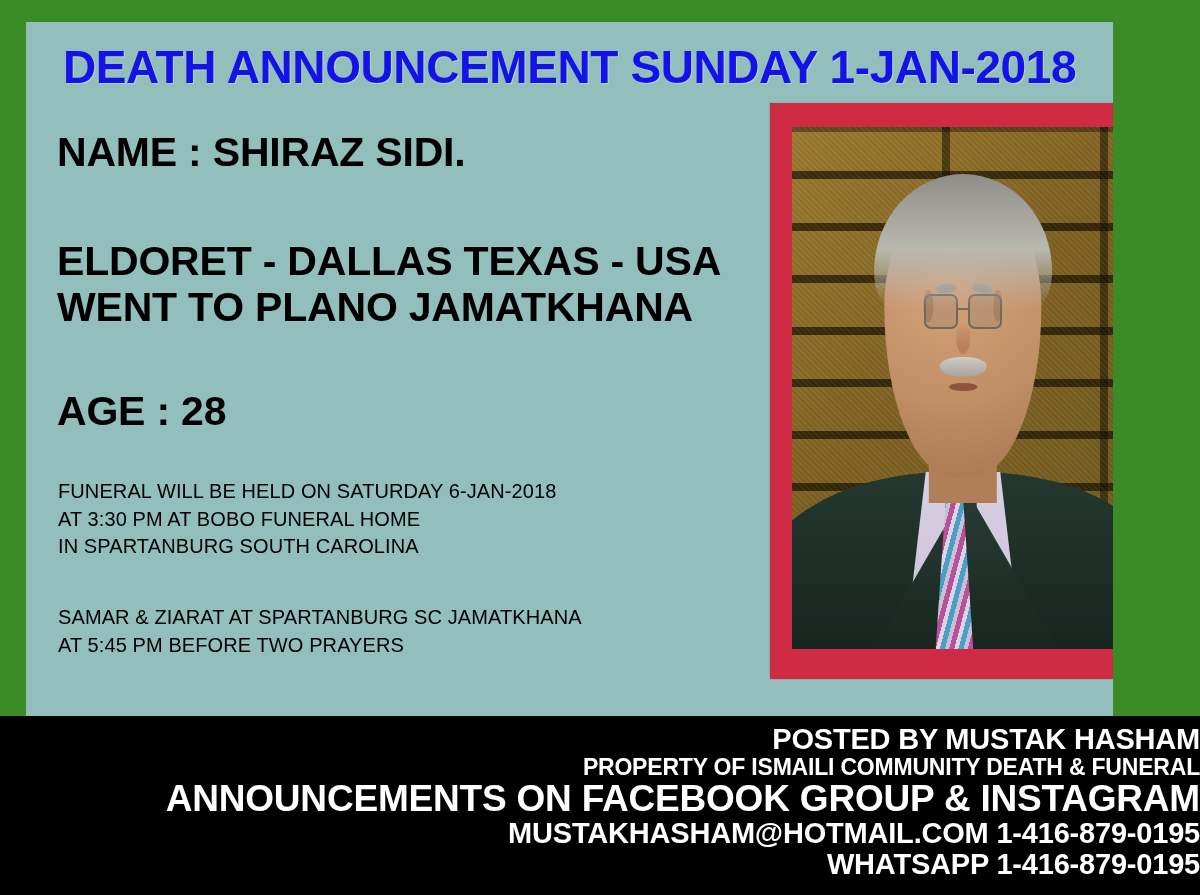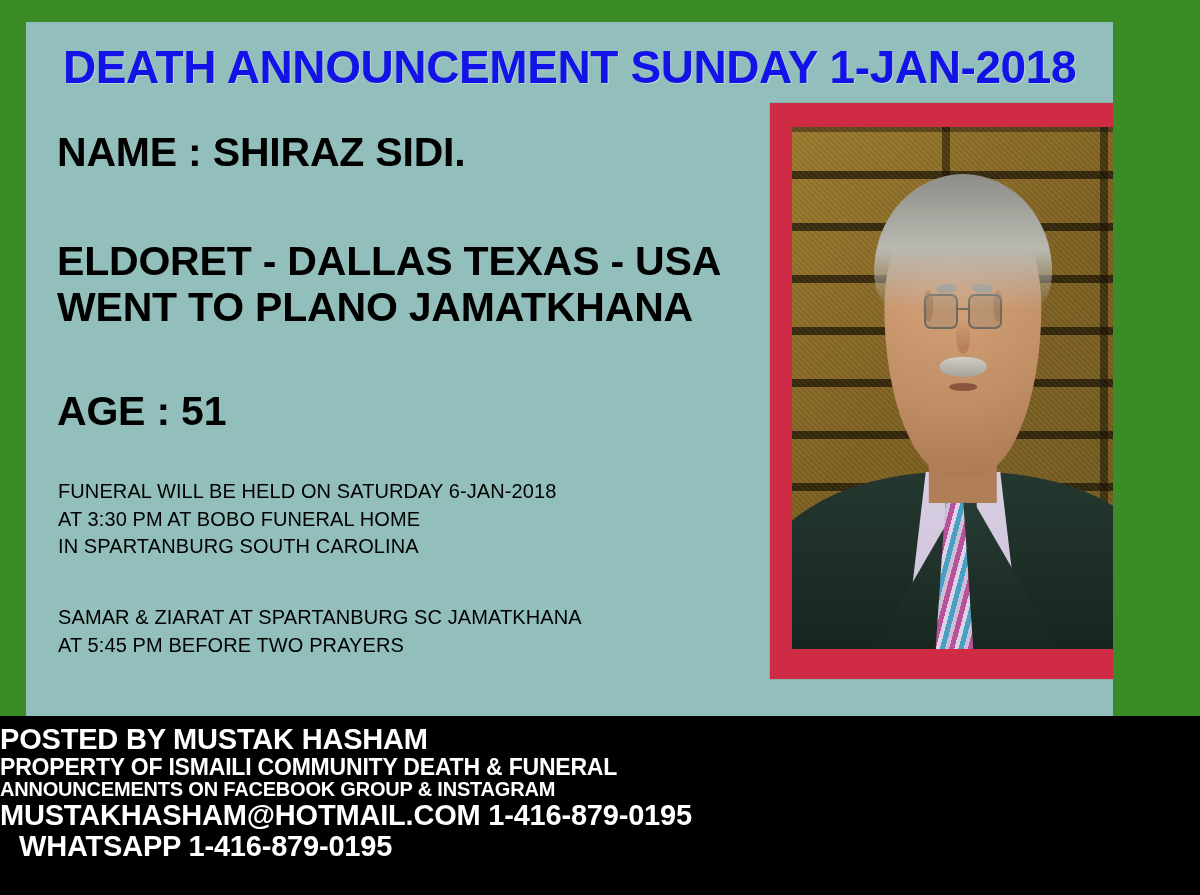--- a/index.html
+++ b/index.html
@@ -270,52 +270,52 @@
 
   
   #footer {
     position: absolute;
     left: 0;
     top: 716px;
     width: 1200px;
     height: 179px;
     background: #000000;
     color: #ffffff;
-    text-align: left;
+    text-align: right;
     padding-top: 6px;
     box-sizing: border-box;
   }
   .f-line {
     font-weight: bold;
     line-height: 1.06;
     white-space: nowrap;
     letter-spacing: -0.2px;
   }
   .f1 { font-size: 29px; margin-top: 2px; }
   .f2 { font-size: 23px; }
-  .f3 { font-size: 20px; }
+  .f3 { font-size: 37px; }
   .f4 { font-size: 29px; }
   .f5 { font-size: 29px; padding-left: 19px; }
 </style>
 </head>
 <body>
 
 <div id="poster">
 
   <div id="card">
 
     <div class="headline">DEATH  ANNOUNCEMENT SUNDAY 1-JAN-2018</div>
 
     <div class="big-line name-line">NAME : SHIRAZ SIDI.</div>
 
     <div class="big-line place-line1">ELDORET - DALLAS TEXAS - USA</div>
 
     <div class="big-line place-line2">WENT TO PLANO JAMATKHANA</div>
 
-    <div class="big-line age-line">AGE : 51</div>
+    <div class="big-line age-line">AGE : 28</div>
 
     <div class="small-block funeral-block">
       <div>FUNERAL WILL BE HELD ON SATURDAY 6-JAN-2018</div>
       <div>AT 3:30 PM AT BOBO FUNERAL HOME</div>
       <div>IN SPARTANBURG SOUTH CAROLINA</div>
     </div>
 
     <div class="small-block samar-block">
       <div>SAMAR &amp; ZIARAT AT SPARTANBURG SC JAMATKHANA</div>
       <div>AT 5:45 PM BEFORE TWO PRAYERS</div>

